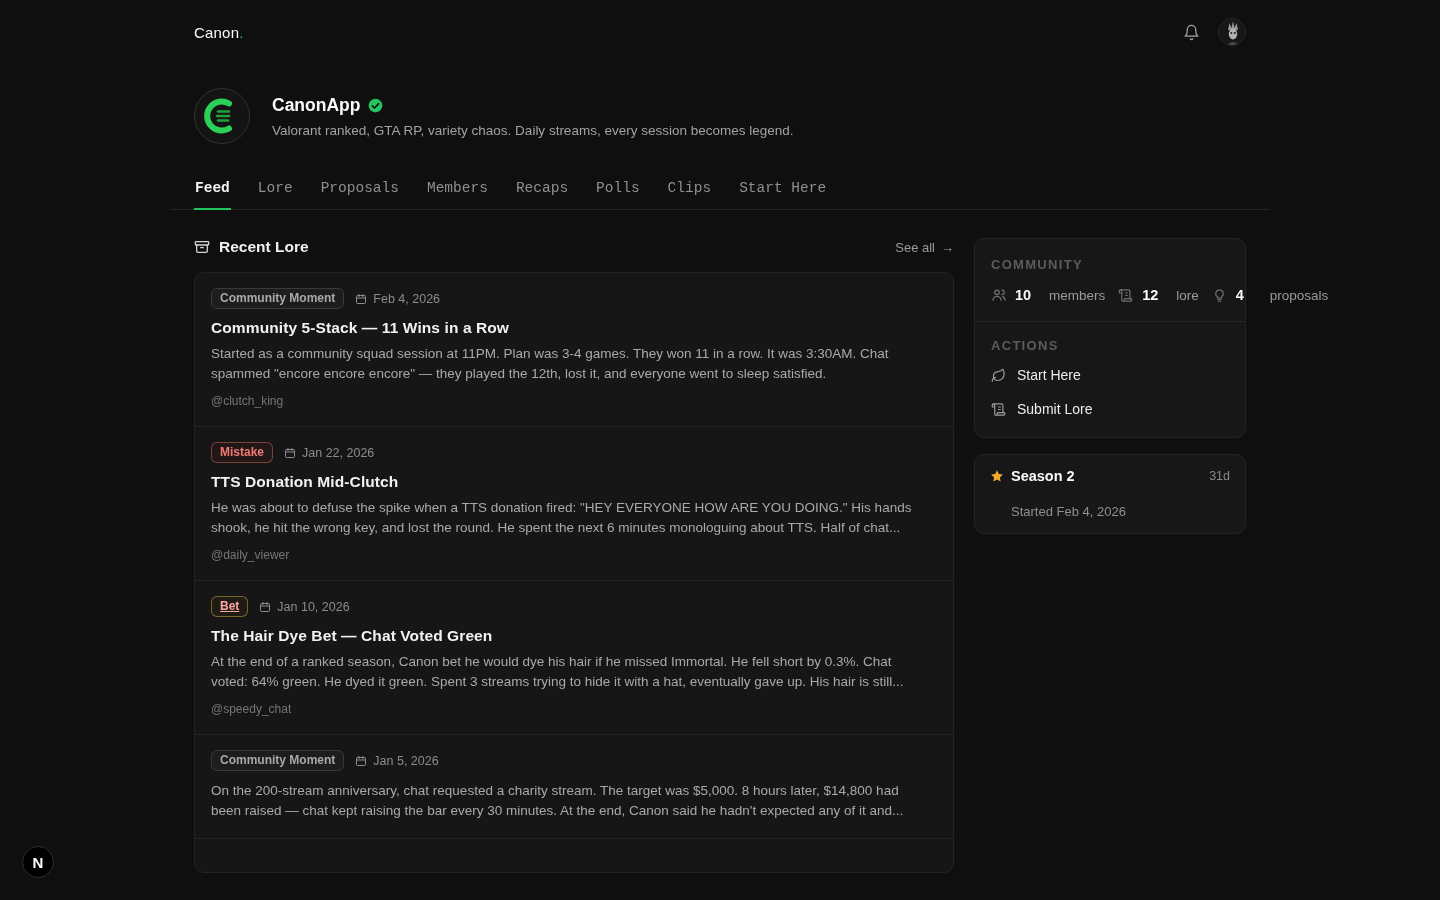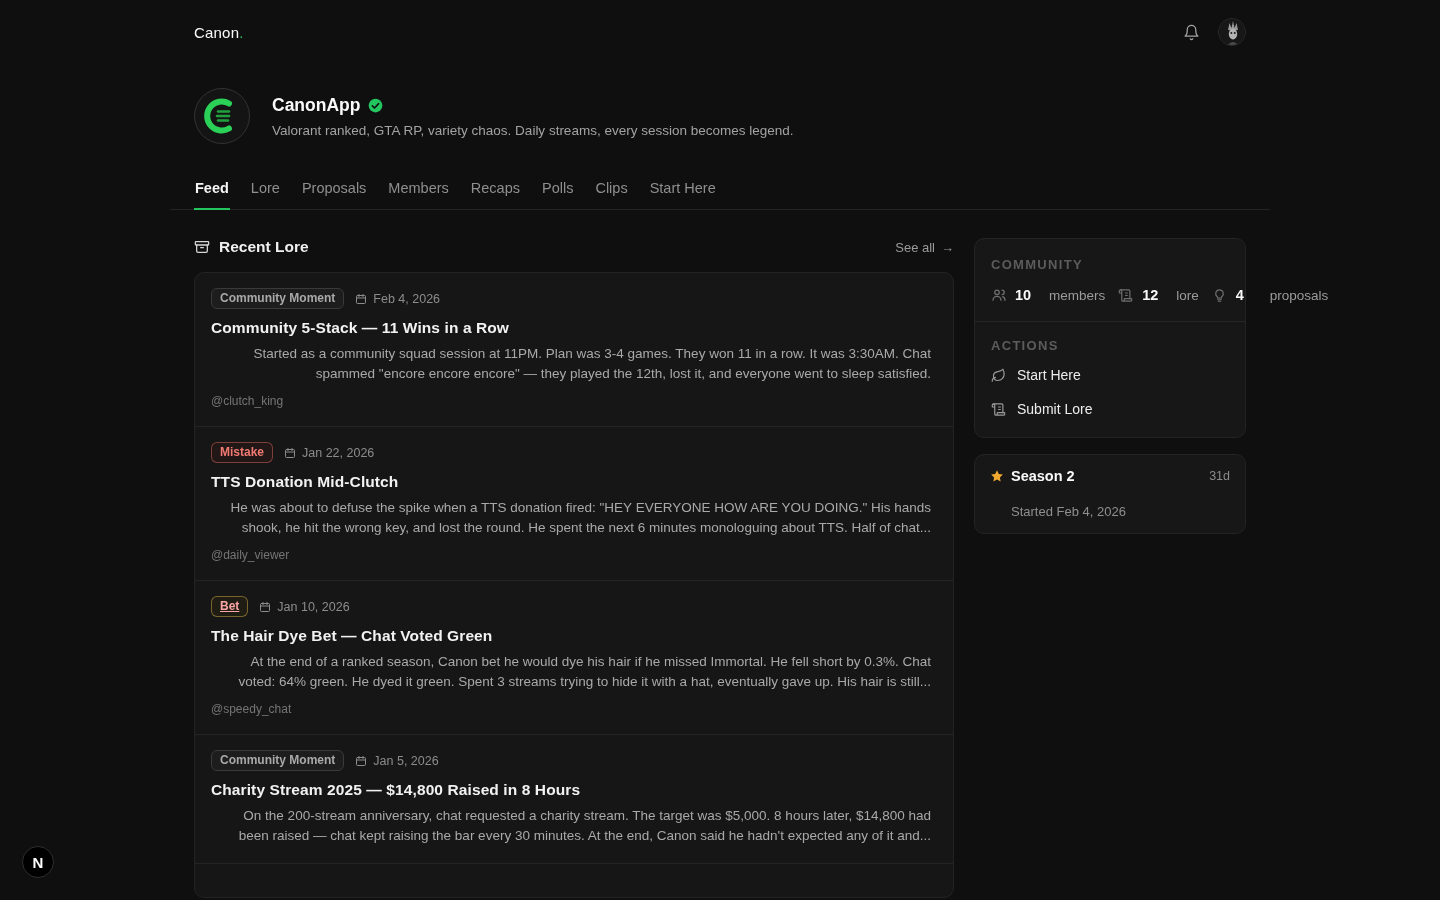--- a/index.html
+++ b/index.html
@@ -22,21 +22,21 @@
 
   
   .profile { display:flex; align-items:center; gap:22px; padding:0 24px; margin-top:24px; }
   .avatar-lg { width:56px; height:56px; border-radius:50%; border:1px solid #333; background:#141414; display:flex; align-items:center; justify-content:center; flex-shrink:0; }
   .profile-name-row { display:flex; align-items:center; gap:8px; }
   .profile-name { font-size:17.5px; font-weight:700; color:#fafafa; }
   .profile-desc { font-size:13.5px; color:#a3a3a3; margin-top:7px; }
 
   
   .tabs-wrap { border-bottom:1px solid #242424; margin-top:26px; }
-  .tabs { display:flex; gap:20px; padding:0 24px; }
+  .tabs { display:flex; gap:26px; padding:0 24px;font-family:Liberation Mono, monospace; }
   .tab { background:none; border:none; cursor:pointer; font-family:inherit; font-size:14.5px; color:#8f8f8f; padding:10px 1px 13px; position:relative; }
   .tab.active { color:#f5f5f5; font-weight:600; }
   .tab.active::after { content:""; position:absolute; left:0; right:0; bottom:-1px; height:2px; background:#22c55e; }
 
   
   .main { display:grid; grid-template-columns:1fr 272px; gap:20px; padding:0 24px; margin-top:28px; align-items:start; }
 
   .section-head { display:flex; align-items:center; justify-content:space-between; margin-bottom:16px; }
   .section-head-left { display:flex; align-items:center; gap:9px; color:#e8e8e8; }
   .section-title { font-size:15.5px; font-weight:700; color:#f0f0f0; }
@@ -44,21 +44,21 @@
 
   .card-list { background:#161616; border:1px solid #232323; border-radius:10px; overflow:hidden; }
   .card { padding:15px 16px 18px; cursor:pointer; }
   .card + .card { border-top:1px solid #242424; }
   .card-meta { display:flex; align-items:center; gap:11px; margin-bottom:10px; }
   .badge { font-size:12px; padding:2px 8px 3px; border-radius:6px; border:1px solid #3a3a3a; color:#a9a9a9; background:#1d1d1d; font-weight:600; }
   .badge.red { color:#f07a72; border-color:rgba(240,110,100,.45); background:rgba(127,29,29,.12); }
   .badge.amber { color:#fca5a5; border-color:rgba(233,192,74,.45); background:rgba(120,90,10,.10);text-decoration:underline; }
   .card-date { display:flex; align-items:center; gap:6px; font-size:12.5px; color:#8c8c8c; }
   .card-title { font-size:15.5px; font-weight:700; color:#f2f2f2; margin-bottom:7px; letter-spacing:.1px; }
-  .card-body { font-size:13.5px; line-height:19.5px; color:#a9a9a9; max-width:720px;text-align:right; }
+  .card-body { font-size:13.5px; line-height:19.5px; color:#a9a9a9; max-width:720px; }
   .card-author { font-size:12px; color:#757575; margin-top:11px; }
 
   
   .panel { background:#171717; border:1px solid #242424; border-radius:10px; }
   .panel.stats { padding:18px 16px 20px; }
   .panel-label { font-size:13px; font-weight:700; letter-spacing:1.3px; color:#5c5c5c; }
   .stat-rows { margin-top:15px; display:flex; flex-direction:row; gap:13px; }
   .stat-row { display:flex; align-items:center; height:16px; }
   .stat-row .s-icon { width:16px; display:flex; color:#6f6f6f; }
   .stat-value { width:34px; margin-left:8px; font-size:14.5px; font-weight:700; color:#fafafa; }
@@ -231,21 +231,20 @@
             <span class="card-date">
                 <span>
                   <svg width="12" height="12" viewBox="0 0 24 24" fill="none" stroke="currentColor" stroke-width="2" stroke-linecap="round">
                     <rect x="3" y="5" width="18" height="16" rx="2"></rect>
                     <path d="M8 3v4M16 3v4M3 10h18"></path>
                   </svg>
                 </span>
                 <span>Jan 5, 2026</span>
               </span>
           </div>
-          <h3 class="card-title">Charity Stream 2025 — $14,800 Raised in 8 Hours</h3>
           <p class="card-body">On the 200-stream anniversary, chat requested a charity stream. The target was $5,000. 8 hours later, $14,800 had been raised — chat kept raising the bar every 30 minutes. At the end, Canon said he hadn't expected any of it and...</p>
         </article>
 
         <article class="card">
           
         </article>
 
       </div>
     </div>
 

